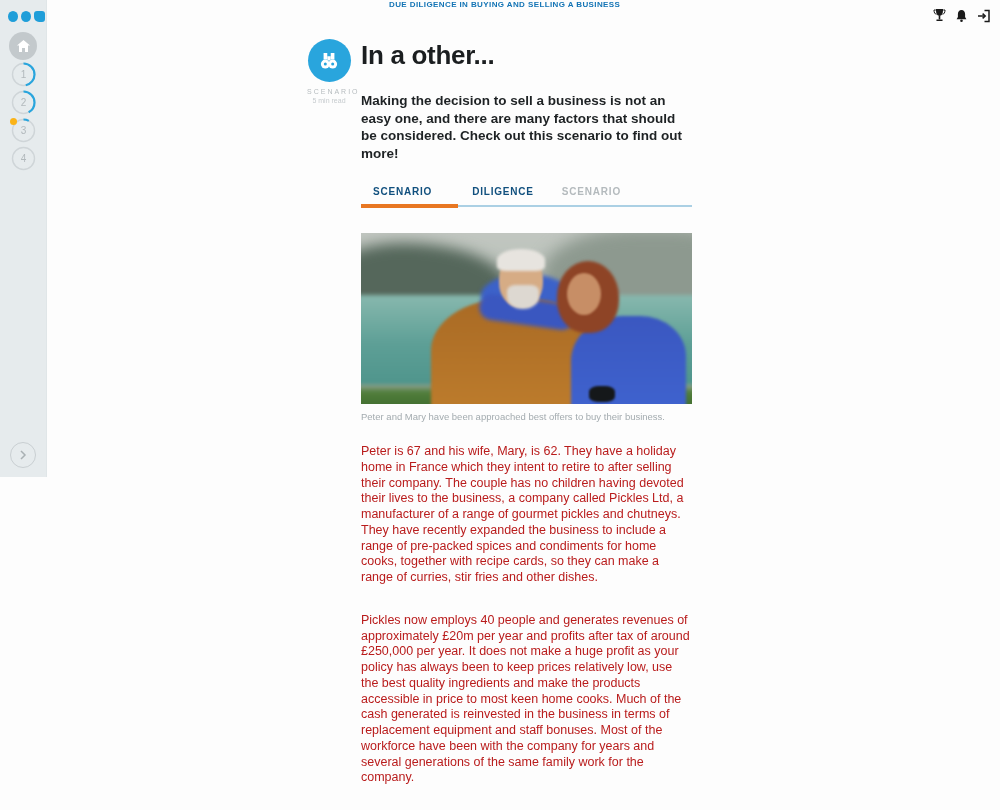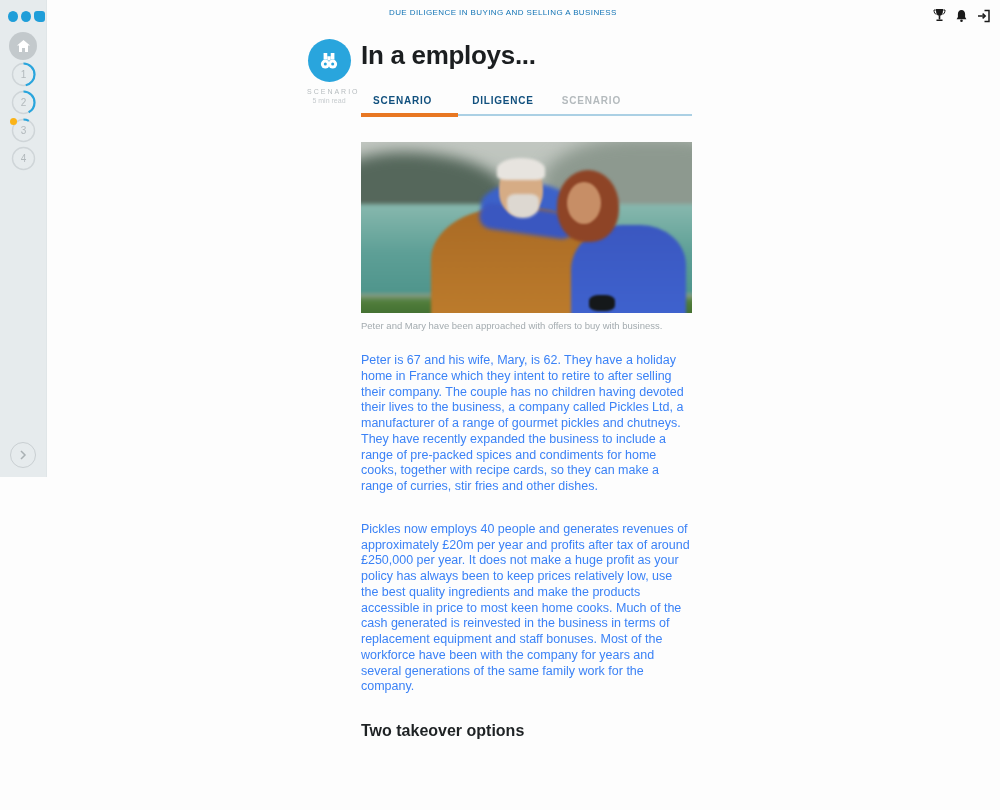--- a/index.html
+++ b/index.html
@@ -34,21 +34,21 @@
     position:absolute; left:-1px; top:0px; width:7px; height:7px; border-radius:50%;
     background:#fbb317;
   }
   .expand-btn {
     position:absolute; left:10px; top:442px; width:26px; height:26px; border-radius:50%;
     border:1px solid #c9cfd2; display:flex; align-items:center; justify-content:center; cursor:pointer;
   }
 
   
   .breadcrumb {
-    position:absolute; left:361px; top:8px; font-size:8px; font-weight:400;
+    position:absolute; left:361px; top:0; font-size:8px; font-weight:700;
     color:#1374b5; letter-spacing:0.4px;padding-left:28px;
   }
   .top-icons { position:absolute; right:10px; top:8px; display:flex; gap:8px; align-items:center; }
   .top-icons .ticon { width:14px; height:15px; display:flex; align-items:center; justify-content:center; cursor:pointer; }
 
   
   .badge { position:absolute; left:307px; top:39px; width:44px; text-align:center; }
   .badge-circle {
     width:43px; height:43px; border-radius:50%; background:#29a5dd;
     display:flex; align-items:center; justify-content:center; margin:0 auto;
@@ -89,21 +89,21 @@
   .man-hair { left:136px; top:16px; width:48px; height:22px; background:#e7e4df; border-radius:50% 50% 20% 20%; filter:blur(1.5px); }
   .man-beard { left:146px; top:52px; width:32px; height:24px; background:#ddd8d1; border-radius:30% 30% 60% 60%; filter:blur(1.5px); }
   .wom-hair { left:196px; top:28px; width:62px; height:72px; background:#8e4426; border-radius:50% 50% 45% 45%; filter:blur(1.5px); }
   .wom-face { left:206px; top:40px; width:34px; height:42px; background:#c78e66; border-radius:50%; filter:blur(1px); }
   .wom-body { left:210px; bottom:-12px; width:115px; height:100px; background:linear-gradient(#3a57c0,#3f63cf); border-radius:45% 40% 6% 6%; filter:blur(1.5px); }
   .wom-arm { left:118px; top:66px; width:96px; height:26px; background:#3a57c0; border-radius:14px; filter:blur(2px); transform:rotate(8deg); }
   .binocs { left:228px; bottom:2px; width:26px; height:16px; background:#15181a; border-radius:35%; filter:blur(1px); }
 
   .caption { margin-top:7px; font-size:9.5px; color:#a3abaf; }
 
-  .body-text { margin-top:22px; font-size:12.5px; line-height:1.26; color:#3b82f6; }
+  .body-text { margin-top:22px; font-size:12.5px; line-height:1.26; color:#b91c1c; }
   .body-text + .body-text { margin-top:27px; }
 
   .section-h { margin-top:27px; font-size:16px; font-weight:700; color:#1e2224; }
 </style>
 </head>
 <body>
 
 <div class="page">
 
   <div class="sidebar">
@@ -192,22 +192,23 @@
         <circle cx="15.4" cy="14.8" r="4.1" fill="#ffffff"></circle>
         <circle cx="8.6" cy="14.8" r="1.4" fill="#29a5dd"></circle>
         <circle cx="15.4" cy="14.8" r="1.4" fill="#29a5dd"></circle>
       </svg>
     </div>
     <div class="badge-type">SCENARIO</div>
     <div class="badge-read">5 min read</div>
   </div>
 
   <div class="content">
-    <div class="title">In a employs...</div>
-
+    <div class="title">In a other...</div>
+
+    <div class="intro">Making the decision to sell a business is not an easy one, and there are many factors that should be considered. Check out this scenario to find out more!</div>
 
     <div class="tabs">
       <div class="tab first active">SCENARIO</div>
       <div class="tab">DILIGENCE</div>
       <div class="tab disabled">SCENARIO</div>
     </div>
 
     <div class="photo">
       <div class="layer sky"></div>
       <div class="layer mtn-l"></div>
@@ -218,21 +219,21 @@
       <div class="layer man-body"></div>
       <div class="layer wom-body"></div>
       <div class="layer wom-arm"></div>
       <div class="layer man-head"></div>
       <div class="layer man-hair"></div>
       <div class="layer man-beard"></div>
       <div class="layer wom-hair"></div>
       <div class="layer wom-face"></div>
       <div class="layer binocs"></div>
     </div>
-    <div class="caption">Peter and Mary have been approached with offers to buy with business.</div>
+    <div class="caption">Peter and Mary have been approached best offers to buy their business.</div>
 
     <div class="body-text">Peter is 67 and his wife, Mary, is 62. They have a holiday home in France which they intent to retire to after selling their company. The couple has no children having devoted their lives to the business, a company called Pickles Ltd, a manufacturer of a range of gourmet pickles and chutneys. They have recently expanded the business to include a range of pre-packed spices and condiments for home cooks, together with recipe cards, so they can make a range of curries, stir fries and other dishes.</div>
     <div class="body-text">Pickles now employs 40 people and generates revenues of approximately £20m per year and profits after tax of around £250,000 per year. It does not make a huge profit as your policy has always been to keep prices relatively low, use the best quality ingredients and make the products accessible in price to most keen home cooks. Much of the cash generated is reinvested in the business in terms of replacement equipment and staff bonuses. Most of the workforce have been with the company for years and several generations of the same family work for the company.</div>
 
     <div class="section-h">Two takeover options</div>
 
   </div>
 
 </div>
 

